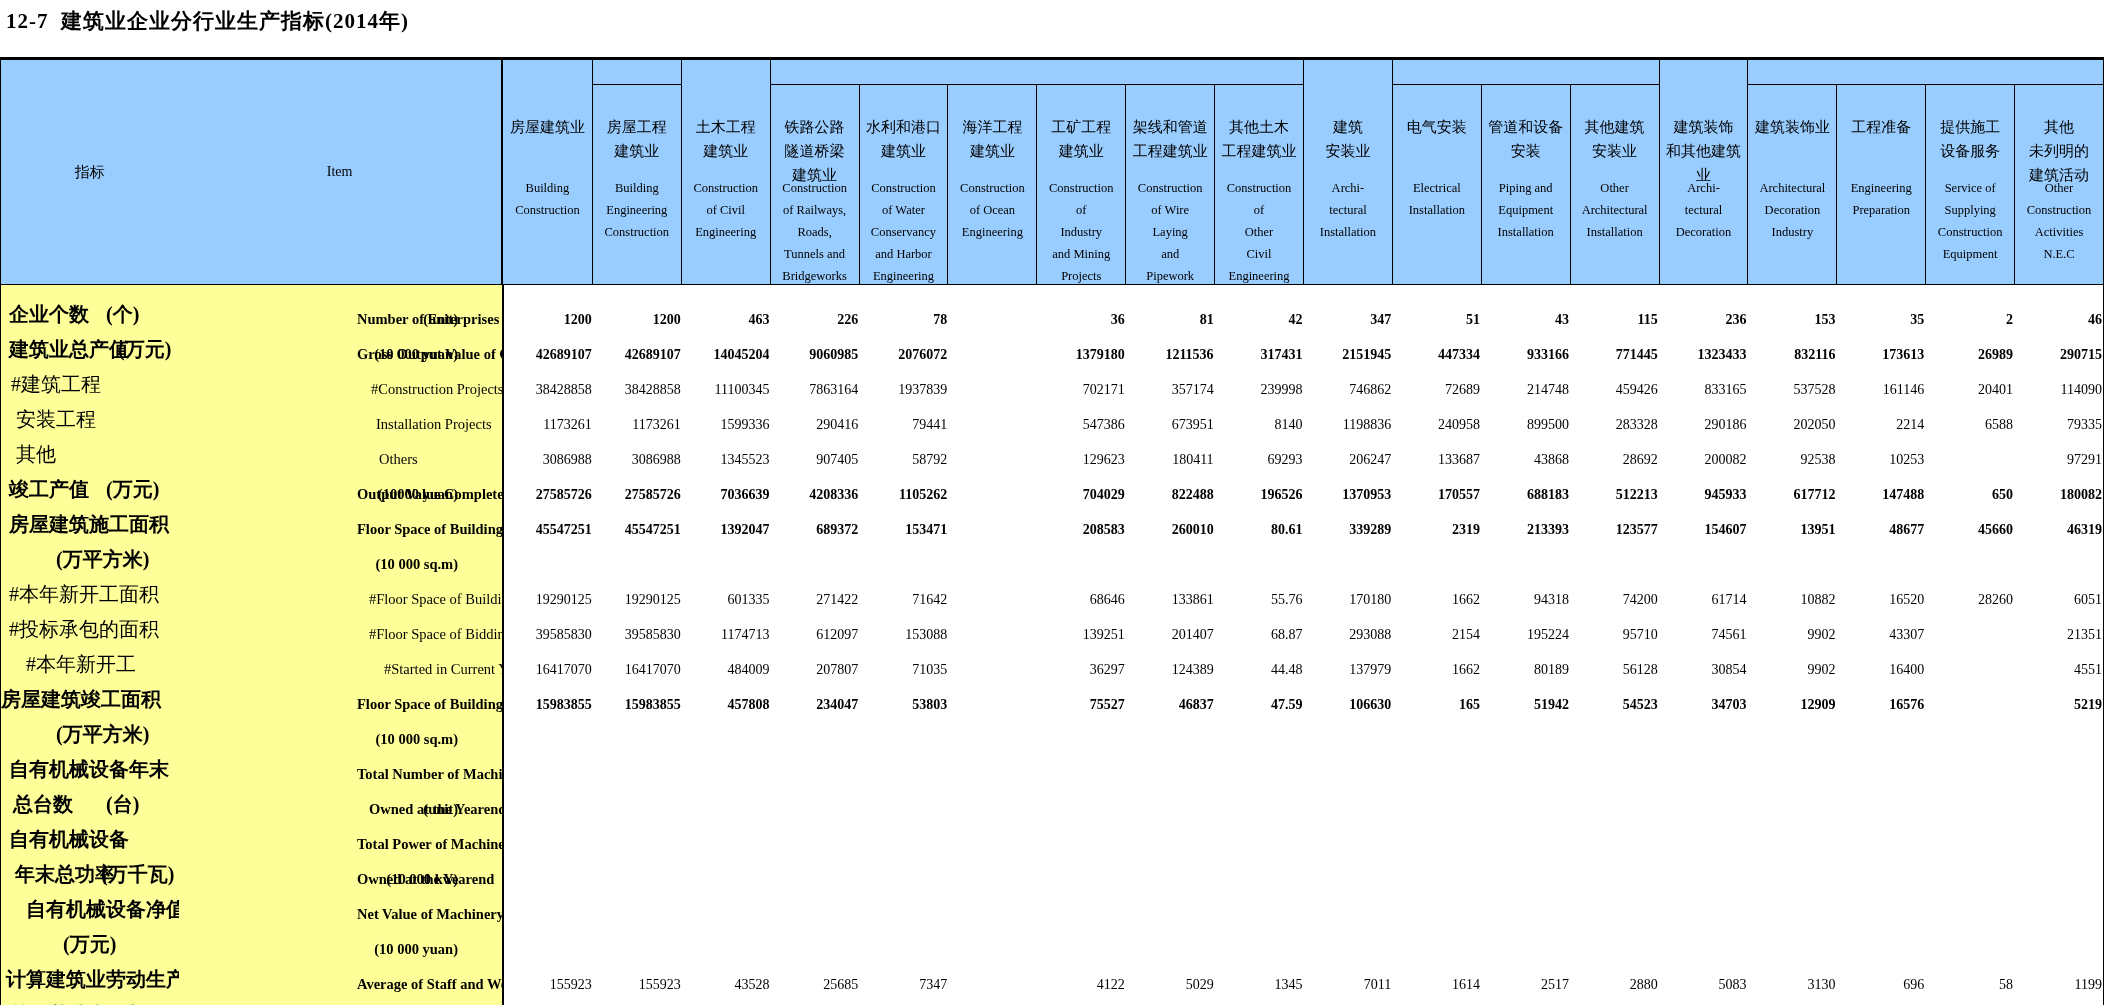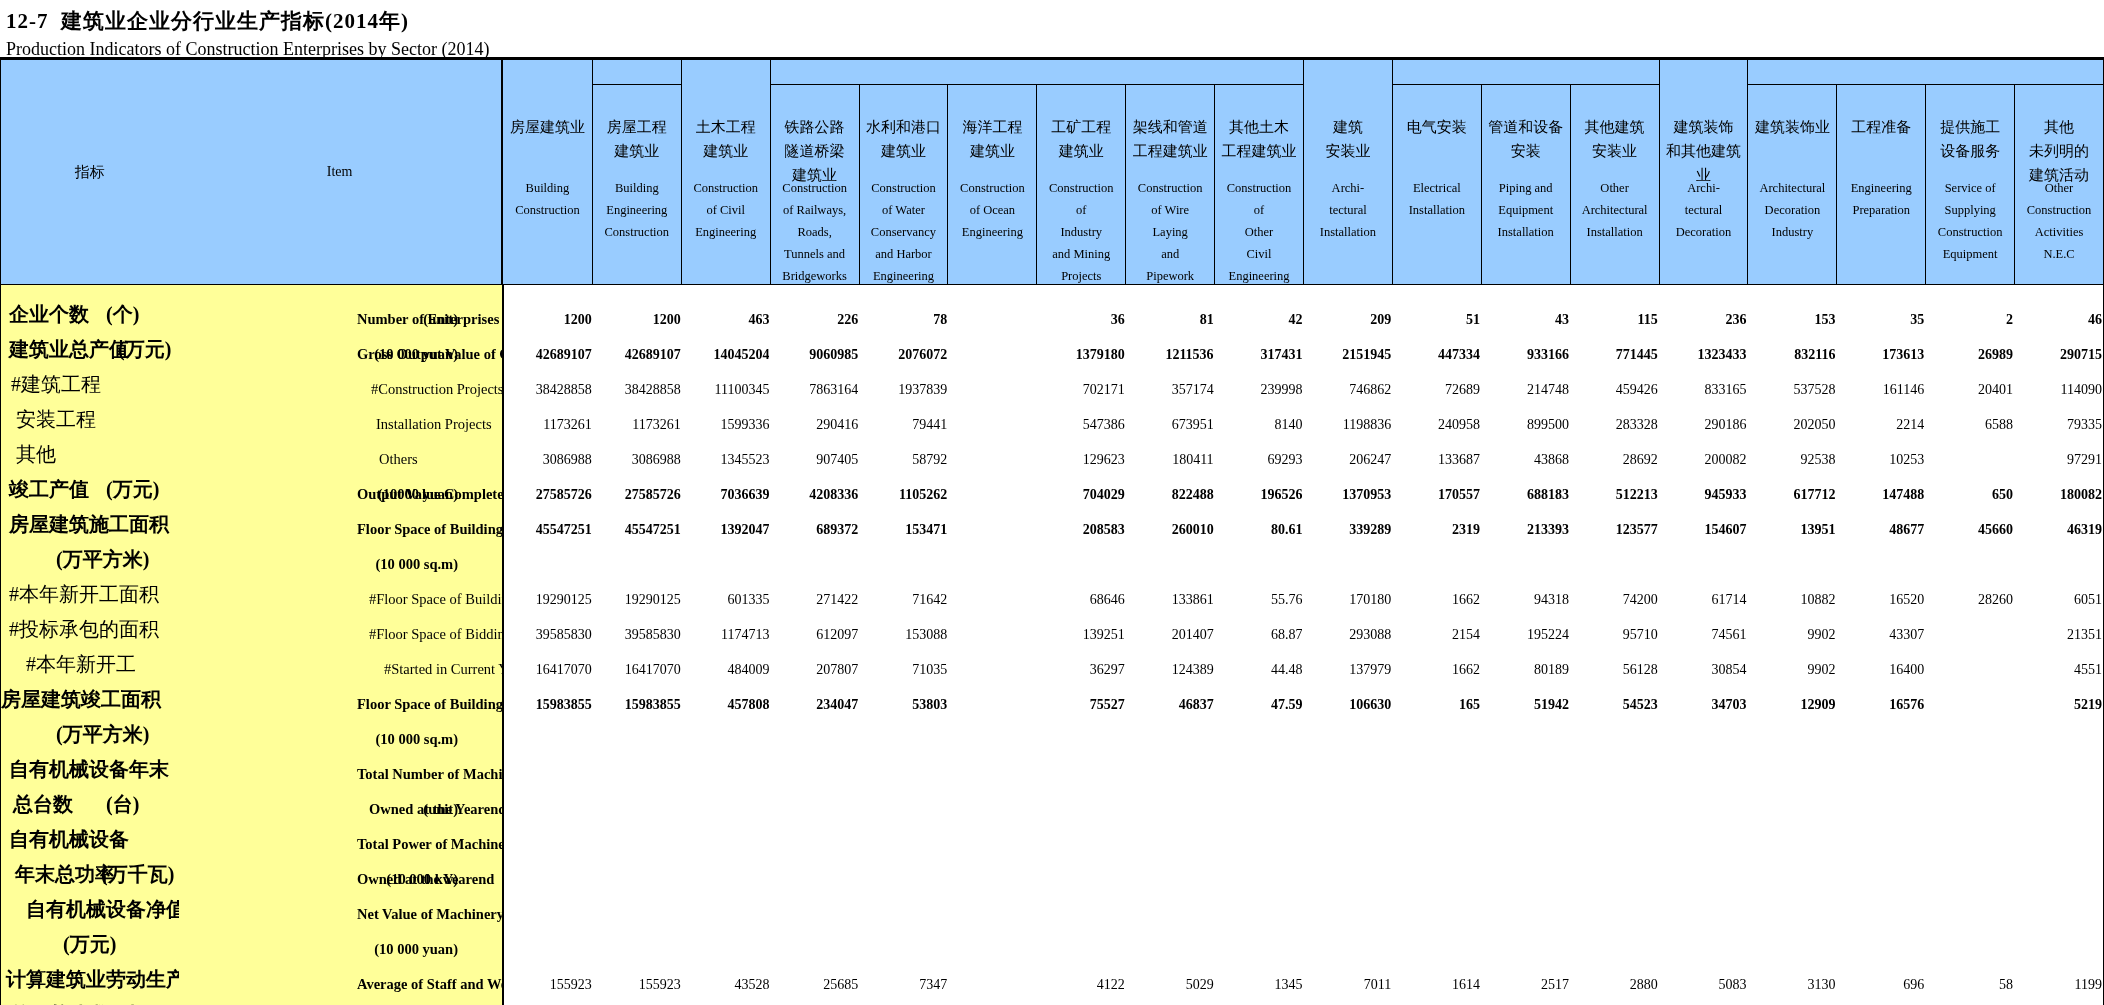--- a/index.html
+++ b/index.html
@@ -57,21 +57,20 @@
   tr.vbold td.num{font-weight:bold;}
   .zh-name,.en-name{display:inline-block;}
   .zh-unit{position:absolute;bottom:8px;}
   .en-unit{position:absolute;bottom:8px;right:44px;}
 </style>
 </head>
 <body>
 
 <div class="titles">
   <div class="title-zh">12-7  建筑业企业分行业生产指标(2014年)</div>
-  <div class="title-en">Production Indicators of Construction Enterprises by Sector (2014)</div>
 </div>
 
 <div class="table-outer">
   <div class="header-row">
     <div class="hdr-item-cell">
       <div class="hdr-item-zh">指标</div>
       <div class="hdr-item-en">Item</div>
     </div>
     <div class="hdr-grid" id="hdr-grid">
         <div class="hcell parent first" style="grid-column: 1;">
@@ -224,21 +223,21 @@
     <td class="lab-en"><span class="en-name" style="padding-left: 178px;">Number of Enterprises</span><span class="en-unit">(unit)</span></td>
   <td class="num">1200</td>
           <td class="num">1200</td>
           <td class="num">463</td>
           <td class="num">226</td>
           <td class="num">78</td>
           <td class="num"></td>
           <td class="num">36</td>
           <td class="num">81</td>
           <td class="num">42</td>
-          <td class="num">209</td>
+          <td class="num">347</td>
           <td class="num">51</td>
           <td class="num">43</td>
           <td class="num">115</td>
           <td class="num">236</td>
           <td class="num">153</td>
           <td class="num">35</td>
           <td class="num">2</td>
           <td class="num">46</td>
         </tr>
         <tr class="bold vbold">

